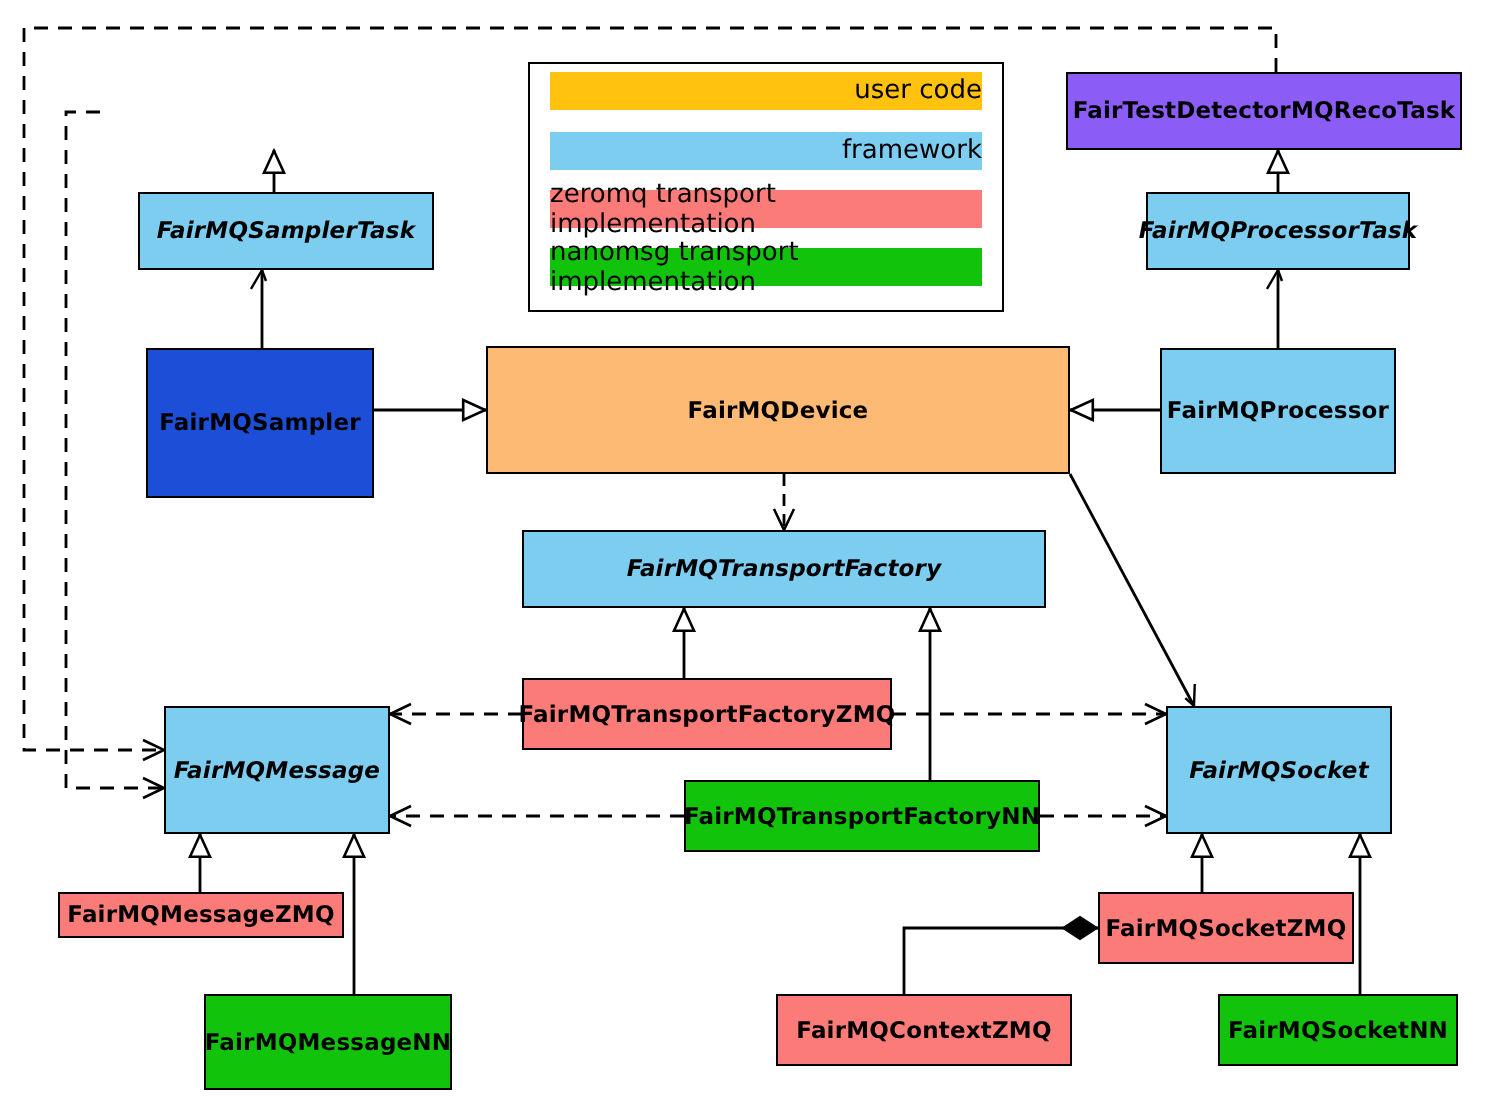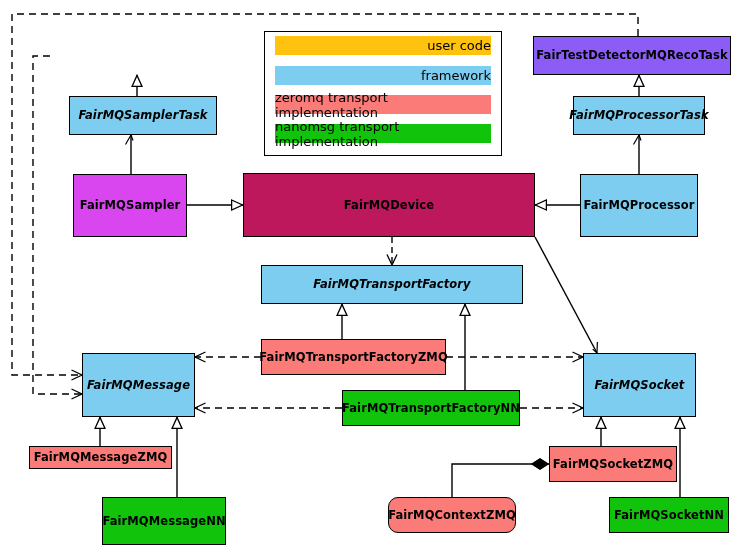--- a/index.html
+++ b/index.html
@@ -137,25 +137,25 @@
   </div>
   <div class="legend-row" style="left:275px; top:124px; width:216px; height:19px; background:#11C40B;">
     <span>nanomsg transport implementation</span>
   </div>
 
 
   <div class="node abstract" style="left:69px; top:96px; width:148px; height:39px; background:#7DCDF0;">
     <span>FairMQSamplerTask</span>
   </div>
 
-  <div class="node" style="left:73px; top:174px; width:114px; height:63px; background:#d946ef;">
+  <div class="node" style="left:73px; top:174px; width:114px; height:75px; background:#1d4ed8;">
     <span>FairMQSampler</span>
   </div>
 
-  <div class="node" style="left:243px; top:173px; width:292px; height:64px; background:#be185d;">
+  <div class="node" style="left:243px; top:173px; width:292px; height:64px; background:#fdba74;">
     <span>FairMQDevice</span>
   </div>
 
   <div class="node" style="left:580px; top:174px; width:118px; height:63px; background:#7DCDF0;">
     <span>FairMQProcessor</span>
   </div>
 
   <div class="node abstract" style="left:573px; top:96px; width:132px; height:39px; background:#7DCDF0;">
     <span>FairMQProcessorTask</span>
   </div>
@@ -193,17 +193,17 @@
   </div>
 
   <div class="node" style="left:549px; top:446px; width:128px; height:36px; background:#FA7B77;">
     <span>FairMQSocketZMQ</span>
   </div>
 
   <div class="node" style="left:609px; top:497px; width:120px; height:36px; background:#11C40B;">
     <span>FairMQSocketNN</span>
   </div>
 
-  <div class="node" style="left:388px; top:497px; width:128px; height:36px; background:#FA7B77;border-radius:10px;">
+  <div class="node" style="left:388px; top:497px; width:148px; height:36px; background:#FA7B77;">
     <span>FairMQContextZMQ</span>
   </div>
 
 </div>
 
 </body></html>

